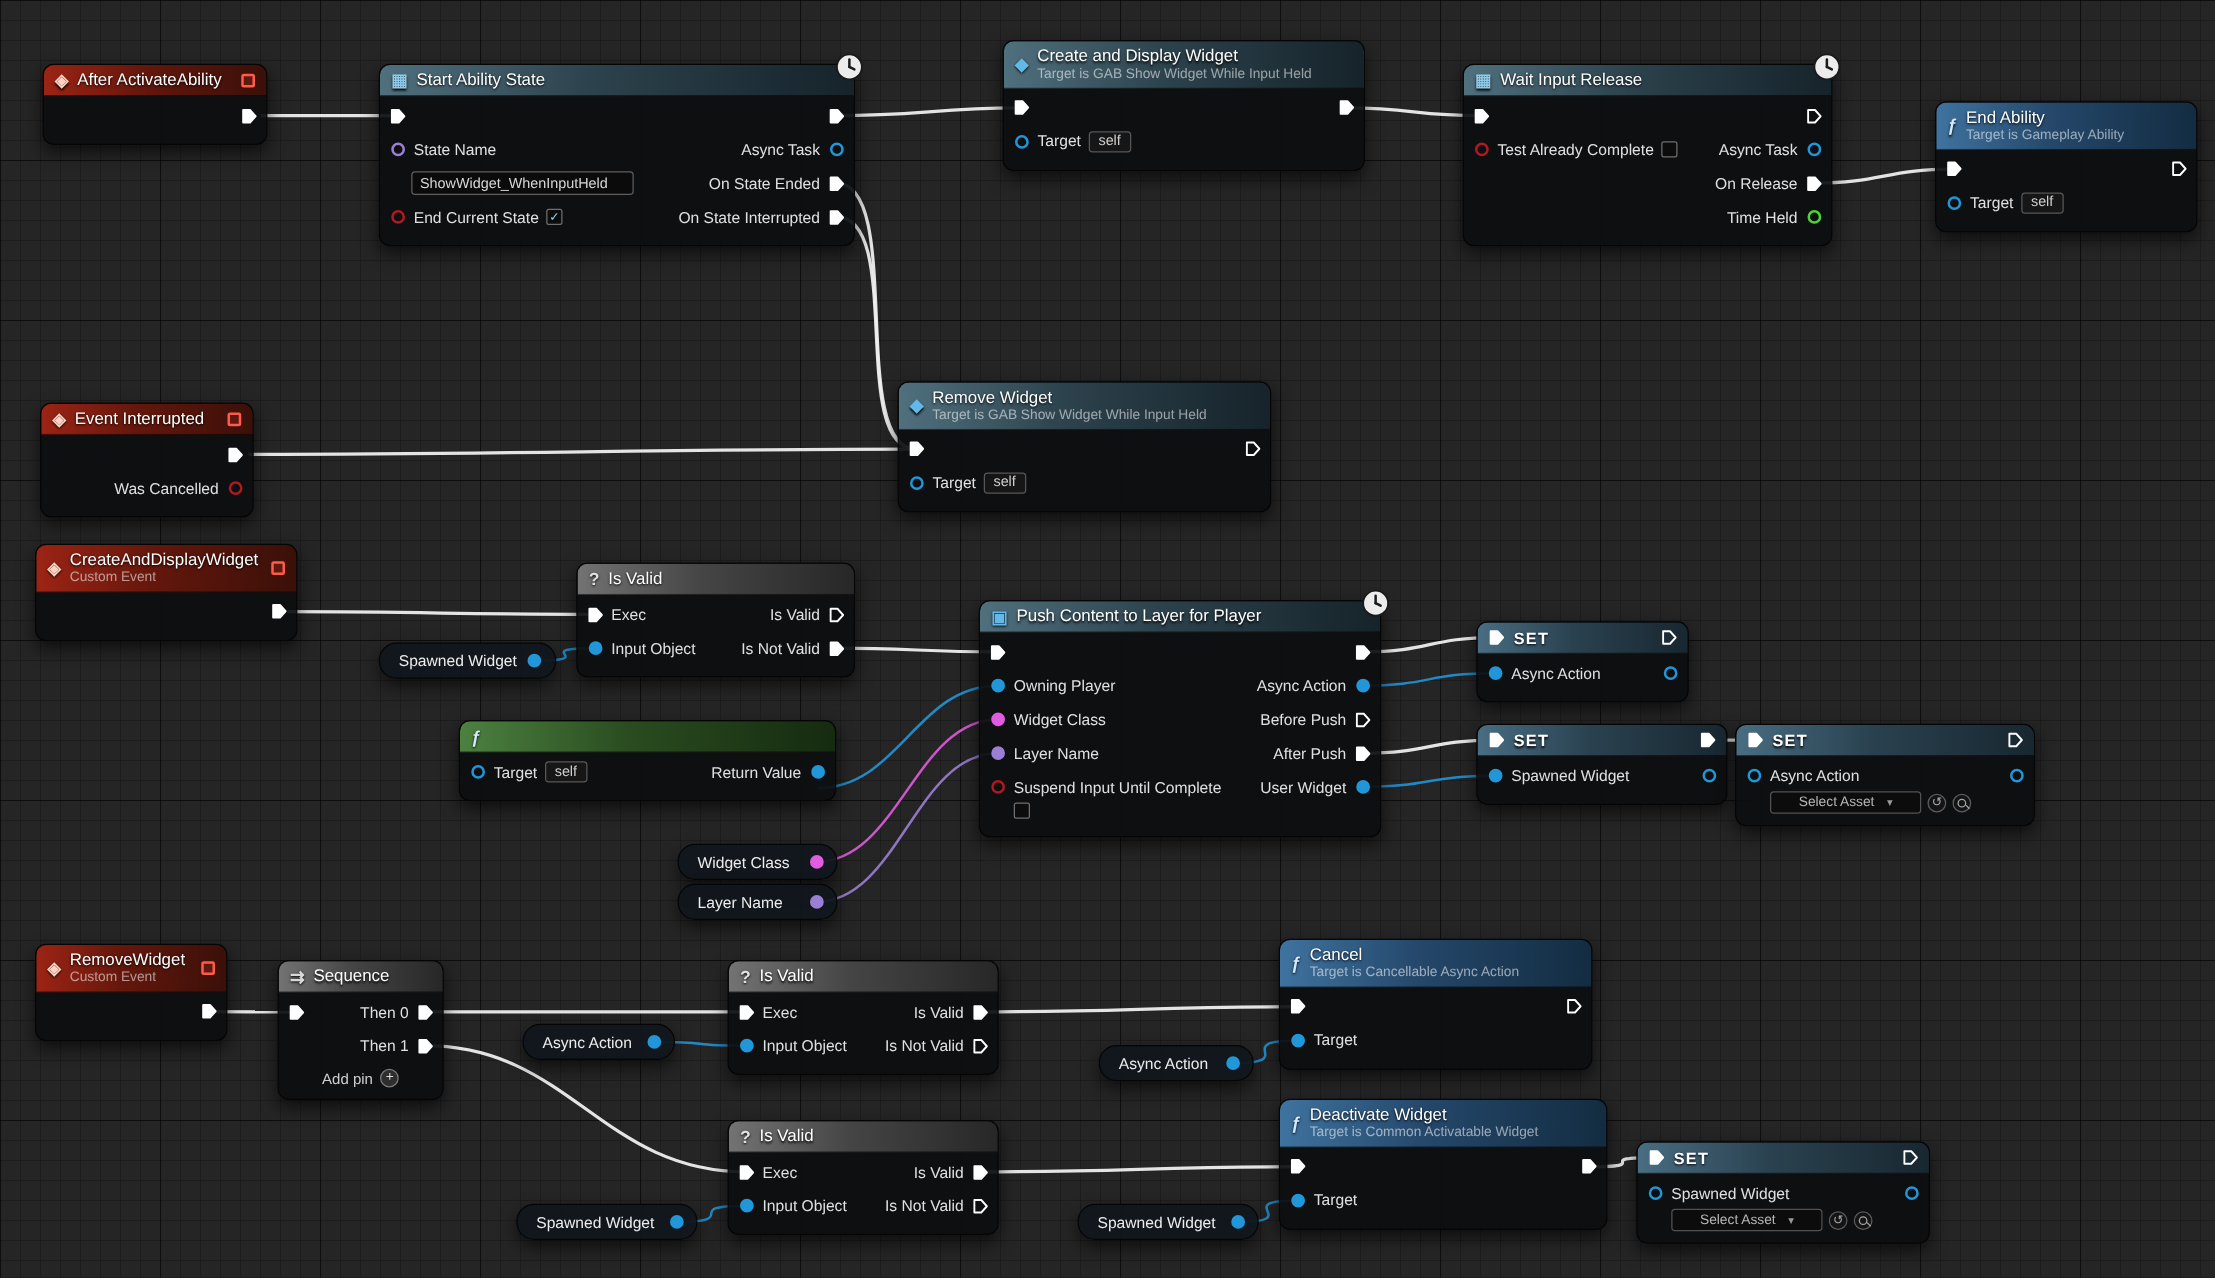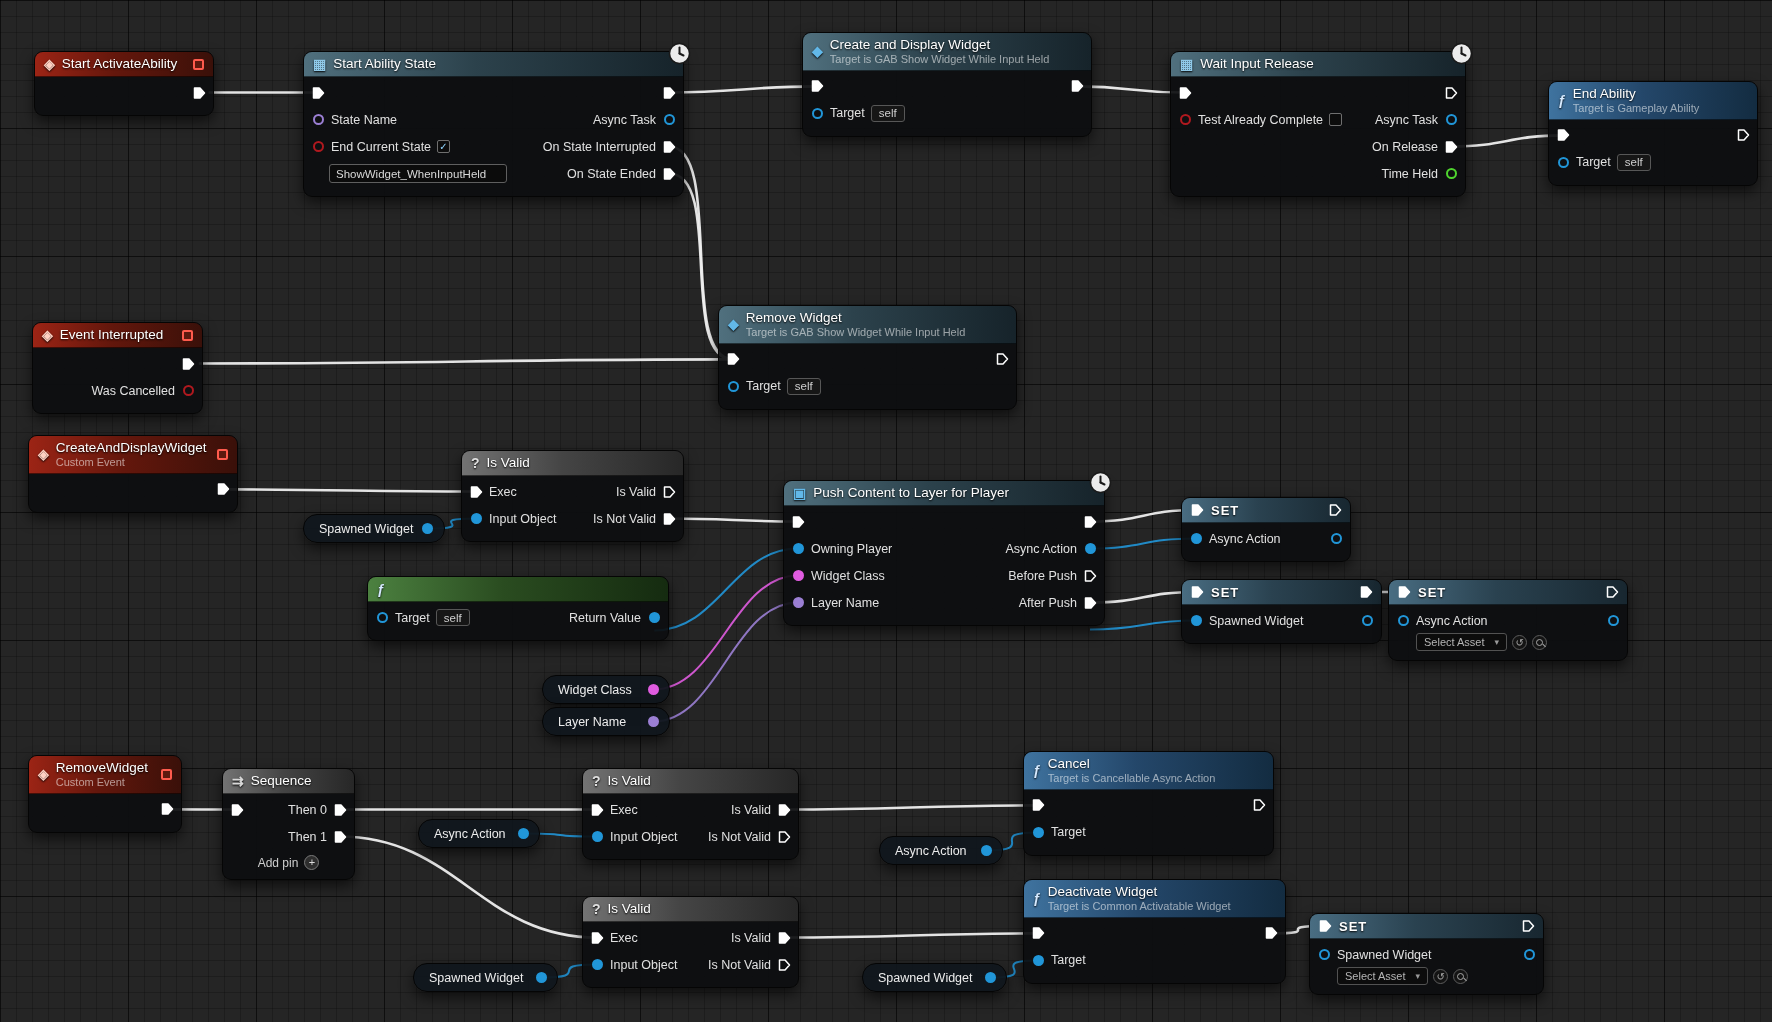--- a/index.html
+++ b/index.html
@@ -42,21 +42,21 @@
   .dot{width:11px;height:11px;border-radius:50%;border:2px solid #999;display:inline-block}
   .below{margin-left:20px}
   .tf{background:#0b0b0b;border:1px solid #5f5f5f;border-radius:3px;color:#d8d8d8;font-size:11.5px;
       padding:1px 6px;height:19px;width:178px;font-family:"Liberation Sans",sans-serif}
   .selftag{background:#161616;border:1px solid #575757;border-radius:3px;padding:0 7px;font-size:11.5px;
       color:#cfcfcf;height:17px;display:inline-flex;align-items:center}
   .cb{width:13px;height:13px;border:1px solid #6f6f6f;background:#0c0c0c;border-radius:2px;
       display:inline-flex;align-items:center;justify-content:center;font-size:10px;color:#8fd4ff;flex:none}
   .selwrap{display:flex;align-items:center;gap:5px}
   .select{background:#0c0c0c;border:1px solid #525252;border-radius:3px;color:#b5b5b5;font-size:11px;
-      height:18px;display:inline-flex;align-items:center;gap:10px;padding:0 7px;white-space:nowrap}
+      height:18px;display:inline-flex;align-items:center;gap:10px;padding:0 22px;white-space:nowrap}
   .chev{font-size:9px;color:#9a9a9a}
   .cic{width:15px;height:15px;border-radius:50%;border:1px solid #5c5c5c;background:#141414;color:#a8a8a8;
       font-size:10px;display:inline-flex;align-items:center;justify-content:center;flex:none}
   .mag{position:relative;width:15px;height:15px;border-radius:50%;border:1px solid #5c5c5c;background:#141414;flex:none}
   .mag::before{content:"";position:absolute;left:3px;top:3px;width:5px;height:5px;border:1.3px solid #a8a8a8;border-radius:50%}
   .mag::after{content:"";position:absolute;left:9px;top:9px;width:4px;height:1.4px;background:#a8a8a8;transform:rotate(45deg)}
   .node.var{border-radius:14px;display:flex;align-items:center;height:29px;background:rgba(16,22,28,.95);padding:0 9px 0 0}
   .node.var .pin{margin-left:auto}
   .var-ttl{font-size:12.5px;color:#ececec;padding:0 7px 0 15px;white-space:nowrap}
   .clockb{position:absolute;top:-10px;right:-8px;z-index:3;line-height:0}
@@ -96,21 +96,21 @@
       <path d="M 986 850.5 C 1041 850.5, 983 832.390625, 1038 832.390625" fill="none" stroke="#2196d8" stroke-width="2" stroke-opacity="0.9"></path>
       <path d="M 784 937.5 C 898.3 937.5, 923.7 933.390625, 1038 933.390625" fill="none" stroke="#eeeeee" stroke-width="2.6" stroke-opacity="0.95"></path>
       <path d="M 541 977.5 C 596 977.5, 542 964.5, 597 964.5" fill="none" stroke="#2196d8" stroke-width="2" stroke-opacity="0.9"></path>
       <path d="M 990 977.5 C 1045 977.5, 983 960.390625, 1038 960.390625" fill="none" stroke="#2196d8" stroke-width="2" stroke-opacity="0.9"></path>
       <path d="M 1271 933.390625 C 1326 933.390625, 1270 926, 1325 926" fill="none" stroke="#eeeeee" stroke-width="2.6" stroke-opacity="0.95"></path>
     </svg>
 <div class="node t-event" style="left: 34px; top: 51px; min-width: 180px;">
       <div class="hdr hdr-event">
         <span class="hico" style="color: rgb(255, 210, 196);">◈</span>
         <span class="htxt">
-          <span class="ttl">Start ActivateAbility</span>
+          <span class="ttl">After ActivateAbility</span>
         </span>
         <span class="evtsq"></span>
       </div>
       <div class="body">
         <div class="row">
           <div class="cell l empty"></div>
           <div class="cell r">
             <div class="line">
               <span class="pin">
                 <svg width="14" height="14" viewBox="0 0 14 14">
@@ -163,48 +163,48 @@
             <div class="line">
               <span class="plbl">Async Task</span>
               <span class="pin">
                 <span class="dot" style="border-color: rgb(33, 150, 216);"></span>
               </span>
             </div>
           </div>
         </div>
         <div class="row">
           <div class="cell l">
+            <div class="line noPin">
+              <input class="tf" readonly="" value="ShowWidget_WhenInputHeld" style="">
+            </div>
+          </div>
+          <div class="cell r">
+            <div class="line">
+              <span class="plbl">On State Ended</span>
+              <span class="pin">
+                <svg width="14" height="14" viewBox="0 0 14 14">
+                  <path d="M2.5 2 L8 2 L12.5 7 L8 12 L2.5 12 Z" fill="#fff" stroke="#fff" stroke-width="1.5" stroke-linejoin="round"></path>
+                </svg>
+              </span>
+            </div>
+          </div>
+        </div>
+        <div class="row">
+          <div class="cell l">
             <div class="line">
               <span class="pin">
                 <span class="dot" style="border-color: rgb(176, 25, 31);"></span>
               </span>
               <span class="plbl">End Current State</span>
               <span class="cb">✓</span>
             </div>
           </div>
           <div class="cell r">
             <div class="line">
               <span class="plbl">On State Interrupted</span>
-              <span class="pin">
-                <svg width="14" height="14" viewBox="0 0 14 14">
-                  <path d="M2.5 2 L8 2 L12.5 7 L8 12 L2.5 12 Z" fill="#fff" stroke="#fff" stroke-width="1.5" stroke-linejoin="round"></path>
-                </svg>
-              </span>
-            </div>
-          </div>
-        </div>
-        <div class="row">
-          <div class="cell l">
-            <div class="line noPin">
-              <input class="tf" readonly="" value="ShowWidget_WhenInputHeld" style="">
-            </div>
-          </div>
-          <div class="cell r">
-            <div class="line">
-              <span class="plbl">On State Ended</span>
               <span class="pin">
                 <svg width="14" height="14" viewBox="0 0 14 14">
                   <path d="M2.5 2 L8 2 L12.5 7 L8 12 L2.5 12 Z" fill="#fff" stroke="#fff" stroke-width="1.5" stroke-linejoin="round"></path>
                 </svg>
               </span>
             </div>
           </div>
         </div>
       </div>
       <span class="clockb"><svg width="23" height="23" viewBox="0 0 23 23">
@@ -611,20 +611,39 @@
               <span class="plbl">Layer Name</span>
             </div>
           </div>
           <div class="cell r">
             <div class="line">
               <span class="plbl">After Push</span>
               <span class="pin">
                 <svg width="14" height="14" viewBox="0 0 14 14">
                   <path d="M2.5 2 L8 2 L12.5 7 L8 12 L2.5 12 Z" fill="#fff" stroke="#fff" stroke-width="1.5" stroke-linejoin="round"></path>
                 </svg>
+              </span>
+            </div>
+          </div>
+        </div>
+        <div class="row">
+          <div class="cell l">
+            <div class="line">
+              <span class="pin">
+                <span class="dot" style="border-color: rgb(176, 25, 31);"></span>
+              </span>
+              <span class="plbl">Suspend Input Until Complete</span>
+            </div>
+            <div class="below"><span class="cb"></span></div>
+          </div>
+          <div class="cell r">
+            <div class="line">
+              <span class="plbl">User Widget</span>
+              <span class="pin">
+                <span class="dot" style="border-color: rgb(33, 150, 216); background: rgb(33, 150, 216);"></span>
               </span>
             </div>
           </div>
         </div>
       </div>
       <span class="clockb"><svg width="23" height="23" viewBox="0 0 23 23">
           <circle cx="11.5" cy="11.5" r="10" fill="#ececec" stroke="#1a1a1a" stroke-width="1.5"></circle>
           <line x1="11.5" y1="11.5" x2="11.5" y2="5.5" stroke="#1a1a1a" stroke-width="2" stroke-linecap="round"></line>
           <line x1="11.5" y1="11.5" x2="15.5" y2="13.5" stroke="#1a1a1a" stroke-width="2" stroke-linecap="round"></line>
         </svg></span>

